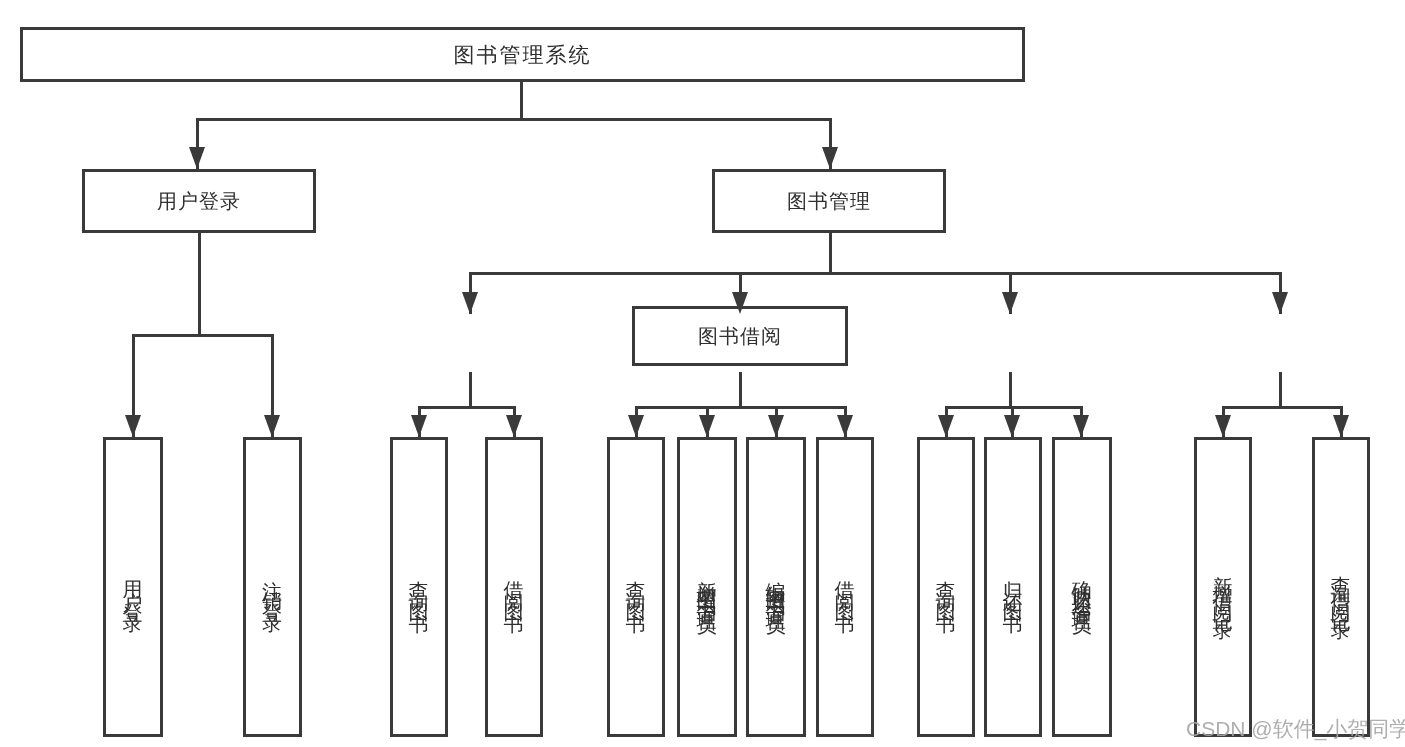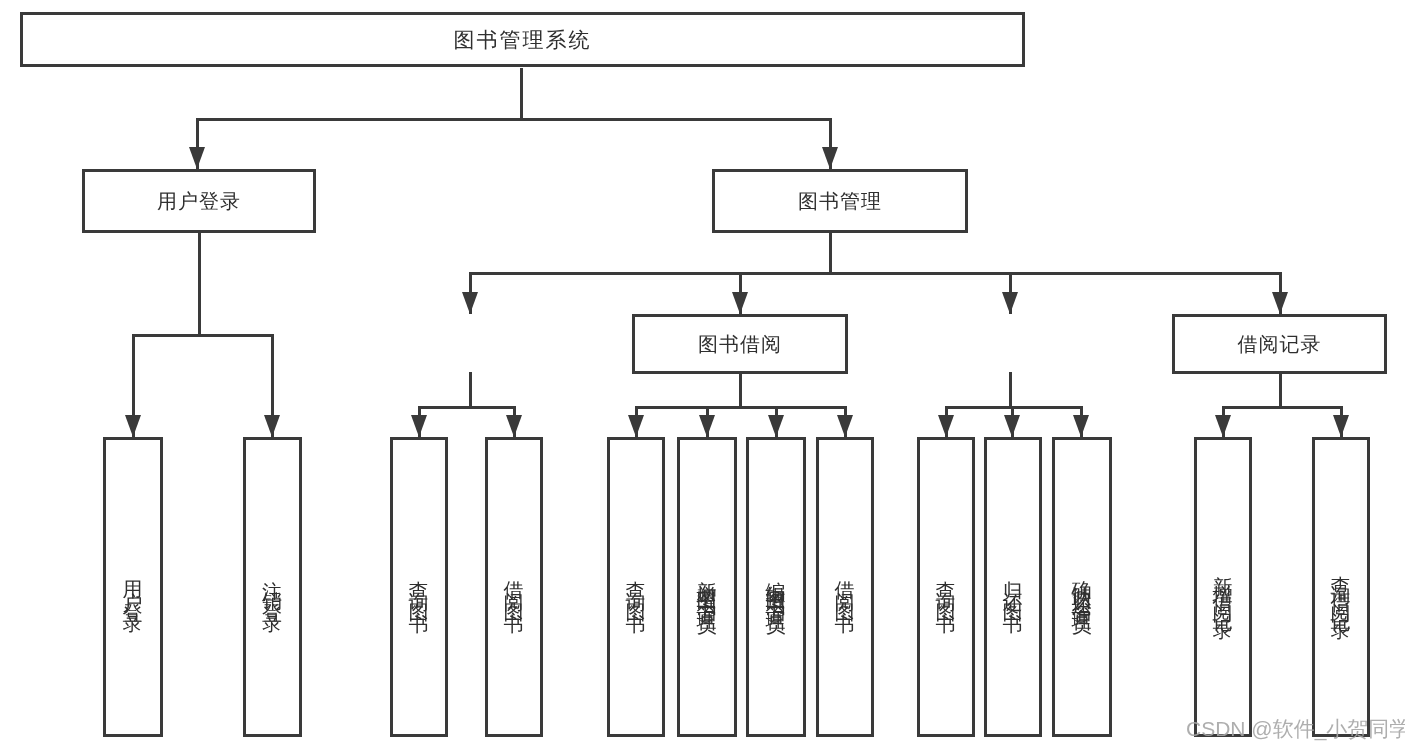--- a/index.html
+++ b/index.html
@@ -116,27 +116,26 @@
   <div class="arrow" style="left:1004px;top:415px"></div>
   <div class="arrow" style="left:1073px;top:415px"></div>
 
   <div class="vline" style="left:1279px;top:372px;height:35px"></div>
   <div class="hline" style="left:1222px;top:406px;width:120px"></div>
   <div class="vline" style="left:1222px;top:406px;height:31px"></div>
   <div class="vline" style="left:1340px;top:406px;height:31px"></div>
   <div class="arrow" style="left:1215px;top:415px"></div>
   <div class="arrow" style="left:1333px;top:415px"></div>
 
-  <div class="box hbox title" style="left:20px;top:12px;width:1005px;height:55px">图书管理系统</div>
+  <div class="box hbox title" style="left:20px;top:27px;width:1005px;height:55px">图书管理系统</div>
 
   <div class="box hbox" style="left:82px;top:169px;width:234px;height:64px">用户登录</div>
-  <div class="box hbox" style="left:712px;top:169px;width:256px;height:64px">图书管理</div>
+  <div class="box hbox" style="left:712px;top:169px;width:234px;height:64px">图书管理</div>
 
-  <div class="box hbox" style="left:632px;top:314px;width:216px;height:60px">图书借阅</div>
-  <div class="box hbox" style="left:1172px;top:314px;width:215px;height:60px">借阅记录</div>
+  <div class="box hbox" style="left:632px;top:306px;width:216px;height:60px">图书借阅</div>
 
   <div class="box vbox ls-wide" style="left:103px;top:437px;width:60px;height:300px">用户登录</div>
   <div class="box vbox ls-wide" style="left:243px;top:437px;width:59px;height:300px">注销登录</div>
 
   <div class="box vbox ls-wide" style="left:390px;top:437px;width:58px;height:300px">查询图书</div>
   <div class="box vbox ls-wide" style="left:485px;top:437px;width:58px;height:300px">借阅图书</div>
 
   <div class="box vbox ls-wide" style="left:607px;top:437px;width:58px;height:300px">查询图书</div>
   <div class="box vbox ls-tight" style="left:677px;top:437px;width:60px;height:300px">新增图书（管理员）</div>
   <div class="box vbox ls-tight" style="left:746px;top:437px;width:60px;height:300px">编辑图书（管理员）</div>

